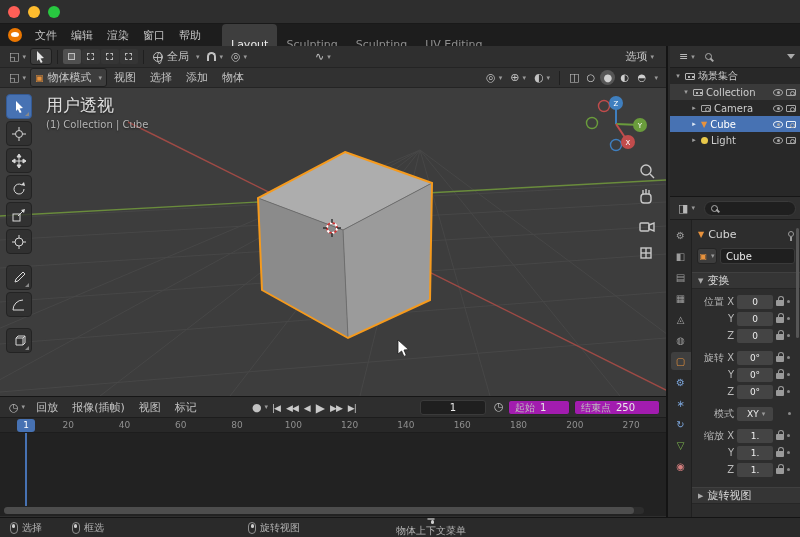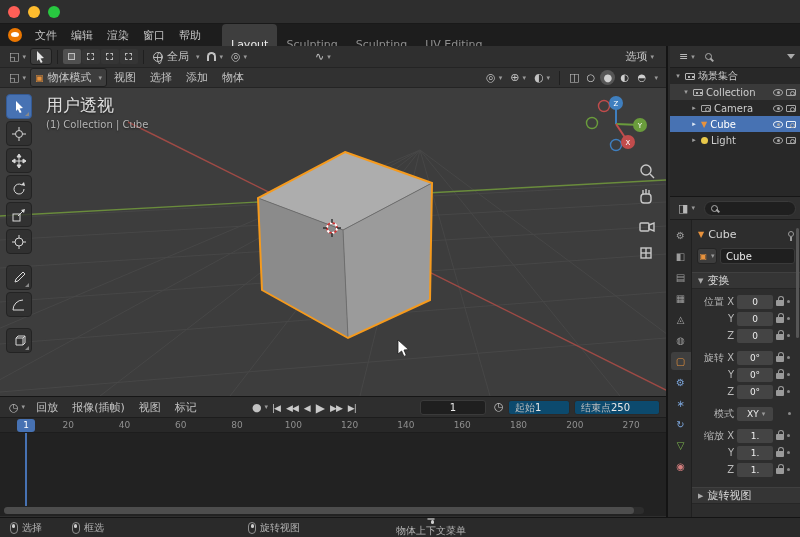--- a/index.html
+++ b/index.html
@@ -96,21 +96,21 @@
                  border-radius:3px; color:#fff; font-size:9px; text-align:center; line-height:13px; }
   #tl-tracks { position:relative; height:83px; background:#222222; }
   #playhead { position:absolute; left:25px; top:0; width:2px; height:73px; background:#4772b3; }
   #tl-scroll { position:absolute; left:4px; bottom:2px; width:640px; height:7px; background:#2d2d2d; border-radius:4px; }
   #tl-scroll .handle { width:630px; height:7px; background:#4d4d4d; border-radius:4px; }
   .transport { position:absolute; left:272px; top:0; height:21px; display:flex; align-items:center; gap:6px; }
   .tbtn { color:#c9c9c9; font-size:9px; letter-spacing:-1px; }
   .tbtn.play { font-size:12px; }
   .field { background:#1f1f1f; border:1px solid #3a3a3a; border-radius:3px; height:15px;
            display:flex; align-items:center; justify-content:center; color:#e8e8e8; font-size:10px; }
-  .field.lbl { justify-content:flex-start; padding:0 6px; background:#0c4a6e; border-color:#2a2a2a;align-items:center; }
+  .field.lbl { justify-content:flex-start; padding:0 6px; gap:5px; background:#a21caf; border-color:#2a2a2a;align-items:center; }
   .field .flab { color:#bdbdbd; }
 
   
   #statusbar { left:0; top:517px; width:800px; height:20px; background:#2a2a2a; border-top:1px solid #141414; }
   .status-item { position:absolute; top:0; height:20px; display:flex; align-items:center; gap:4px;
                  color:#b2b2b2; font-size:10px; }
   .mouse { width:8px; height:12px; border:1px solid #8f8f8f; border-radius:4px; position:relative; }
   .mouse::before { content:""; position:absolute; background:#cfcfcf; width:3px; height:4px;
                    border-radius:2px; top:1px; }
   .mouse.lmb::before { left:0.5px; }

